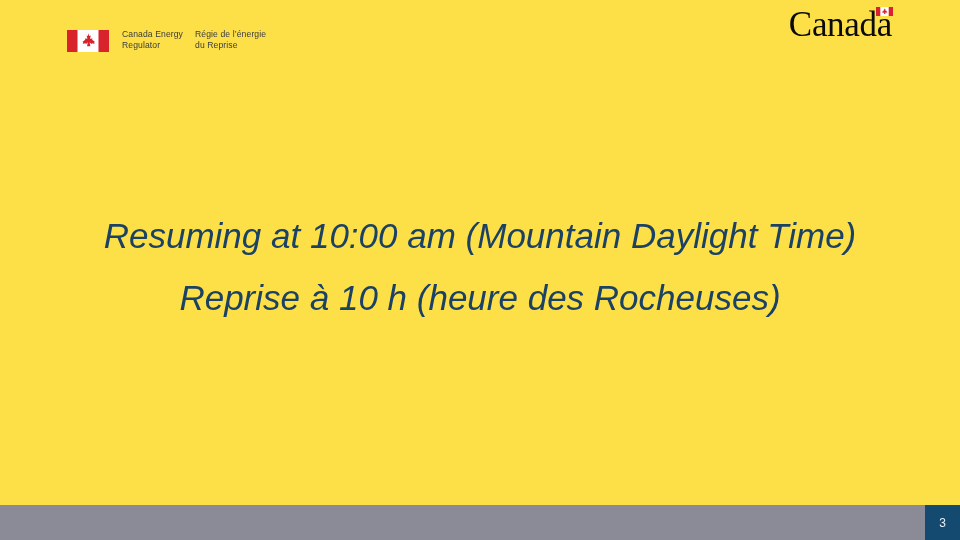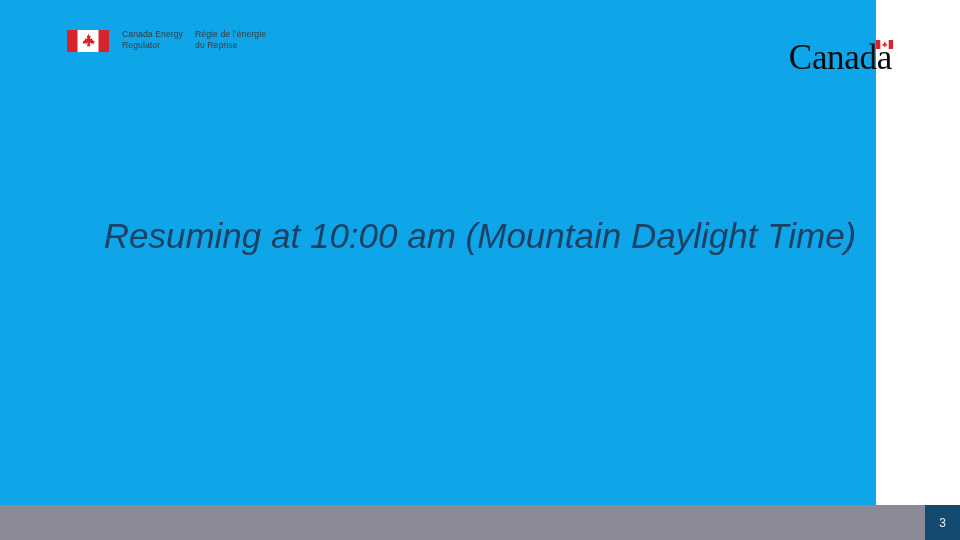--- a/index.html
+++ b/index.html
@@ -11,23 +11,23 @@
   }
 
   body {
     background: #ffffff;
     font-family: "Liberation Sans", sans-serif;
     position: relative;
   }
 
   .slide {
     position: relative;
-    width: 876px;
+    width: 960px;
     height: 540px;
-    background: #0ea5e9;
+    background: #fde047;
     padding-left: 35px;
   }
 
   
   .header {
     position: absolute;
     top: 0;
     left: 0;
     width: 960px;
     height: 95px;
@@ -65,21 +65,21 @@
   }
 
   .cer-text-block.fr {
     margin-left: 12px;
   }
 
   
   .canada-wordmark {
     position: absolute;
     right: 68px;
-    top: 39px;
+    top: 6px;
     height: 40px;
   }
 
   .canada-word {
     font-family: "Liberation Serif", serif;
     font-size: 35px;
     line-height: 38px;
     color: #0b0b0b;
     letter-spacing: -0.3px;
     position: relative;
@@ -178,20 +178,21 @@
           <rect x="0" y="0" width="4.3" height="9" fill="#D8232A"></rect>
           <rect x="12.7" y="0" width="4.3" height="9" fill="#D8232A"></rect>
           <path fill="#D8232A" d="M8.5 1.3l.58 1.22.62-.22-.36 1.41 1.11-.15-.19.51 1.15.84-.26.23.19.71-1.24-.24-.09.45-.83-.9.32 1.75H8.5h-.5l.32-1.75-.83.9-.09-.45-1.24.24.19-.71-.26-.23 1.15-.84-.19-.51 1.11.15-.36-1.41.62.22z"></path>
         </svg>
       </span>
     </div>
   </div>
 
   <div class="body-text">
     <div class="body-line">Resuming at 10:00 am (Mountain Daylight Time)</div>
+    <div class="body-line">Reprise à 10 h (heure des Rocheuses)</div>
   </div>
 
   <div class="footer-bar"></div>
   <div class="page-number-block">
     <span class="page-number">3</span>
   </div>
 
 </div>
 
 </body></html>

